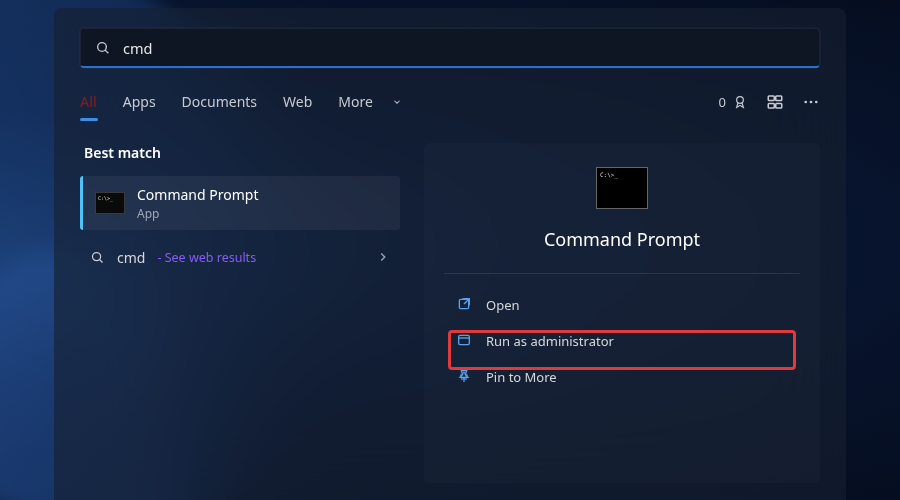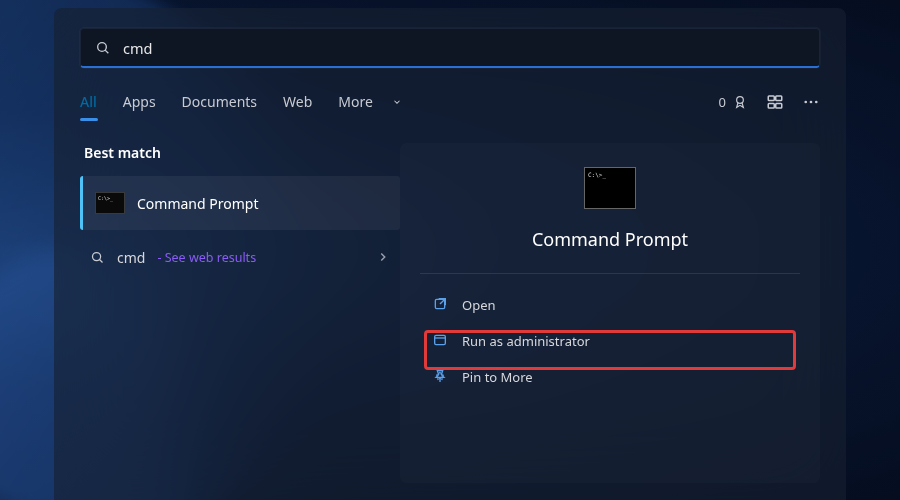--- a/index.html
+++ b/index.html
@@ -4,27 +4,27 @@
   <style>
     * { margin:0; padding:0; box-sizing:border-box; font-family:"Segoe UI",system-ui,sans-serif; }
     body { width:900px; height:500px; overflow:hidden; background:radial-gradient(ellipse at left center,#1a3a6b 0%,#0a1a3a 40%,#050d1f 100%); position:relative; }
     .bg-swirl { position:absolute; left:-120px; top:-40px; width:400px; height:580px; background:linear-gradient(135deg,#2b5fa8 0%,#1a3f7a 50%,#0d2450 100%); opacity:.45; border-radius:200px 280px 200px 280px / 350px 280px 350px 280px; filter:blur(8px); transform:rotate(-12deg); }
     .bg-swirl2 { position:absolute; left:-60px; bottom:-100px; width:250px; height:350px; background:linear-gradient(120deg,#3569b8 0%,#1e4585 100%); opacity:.38; border-radius:180px; filter:blur(12px); }
     .panel { position:absolute; left:54px; top:8px; right:54px; bottom:0; background:rgba(22,32,48,.62); backdrop-filter:blur(40px); border-radius:8px 8px 0 0; padding:20px 26px 0 26px; }
     .search-bar { display:flex; align-items:center; height:40px; background:#0e1523; border:1px solid #1a2438; border-radius:4px; padding:0 14px; gap:12px; box-shadow:0 0 0 1px rgba(255,255,255,.03); border-bottom:2px solid #2a6fd4; }
     .search-input { flex:1; background:transparent; border:none; outline:none; color:#e8e8e8; font-size:14.5px; }
     .tabs { display:flex; align-items:center; margin-top:18px; gap:26px; color:#c8cbd2; font-size:14px; }
     .tab { cursor:pointer; padding:6px 0; position:relative; }
-    .tab.active { color:#0369a1; font-weight:500; }
+    .tab.active { color:#7f1d1d; font-weight:500; }
     .tab.active::after { content:""; position:absolute; left:0; bottom:-4px; width:18px; height:3px; background:#3a8fe8; border-radius:2px; }
     .tab-more { display:flex; align-items:center; gap:19px; }
     .spacer { flex:1; }
     .tab-actions { display:flex; align-items:center; gap:18px; color:#c8cbd2; font-size:13px; }
     .badge-group { display:flex; align-items:center; gap:6px; }
-    .columns { display:flex; margin-top:26px; }
+    .columns { display:flex; gap:24px; margin-top:26px; }
     .col-left { width:320px; }
     .col-right { flex:1; background:rgba(255,255,255,.02); border-radius:6px; padding-top:24px; min-height:340px; }
     .section-label { color:#fff; font-size:14px; font-weight:600; margin-bottom:14px; padding-left:4px; }
     .result-item { display:flex; align-items:center; height:54px; background:rgba(255,255,255,.055); border-left:3px solid #4fc3f7; border-radius:3px; padding:0 12px; gap:12px; }
     .result-icon { width:30px; height:22px; background:#0a0a0a; border:1px solid #3a3a3a; position:relative; flex-shrink:0; }
     .result-icon::before { content:"C:\\>_"; position:absolute; top:2px; left:2px; font-size:5px; color:#ddd; font-family:monospace; }
     .result-text .title { color:#fff; font-size:14px; }
     .result-text .sub { color:#a0a6b4; font-size:12px; margin-top:1px; }
     .web-item { display:flex; align-items:center; height:42px; padding:0 10px; gap:12px; color:#d8d8db; margin-top:6px; }
     .web-item .term { font-size:14px; }
@@ -91,20 +91,21 @@
     </div>
   </div>
 
   <div class="columns">
     <div class="col-left">
       <div class="section-label">Best match</div>
       <div class="result-item">
         <div class="result-icon"></div>
         <div class="result-text">
           <div class="title">Command Prompt</div>
+          <div class="sub">App</div>
         </div>
       </div>
 
       <div class="web-item">
         <svg width="15" height="15" viewBox="0 0 24 24" fill="none" stroke="#c8cbd2" stroke-width="2">
             <circle cx="10.5" cy="10.5" r="6.5"></circle>
             <line x1="20" y1="20" x2="15.2" y2="15.2"></line>
           </svg>
         <span class="term">cmd</span>
         <span class="hint">- See web results</span>

